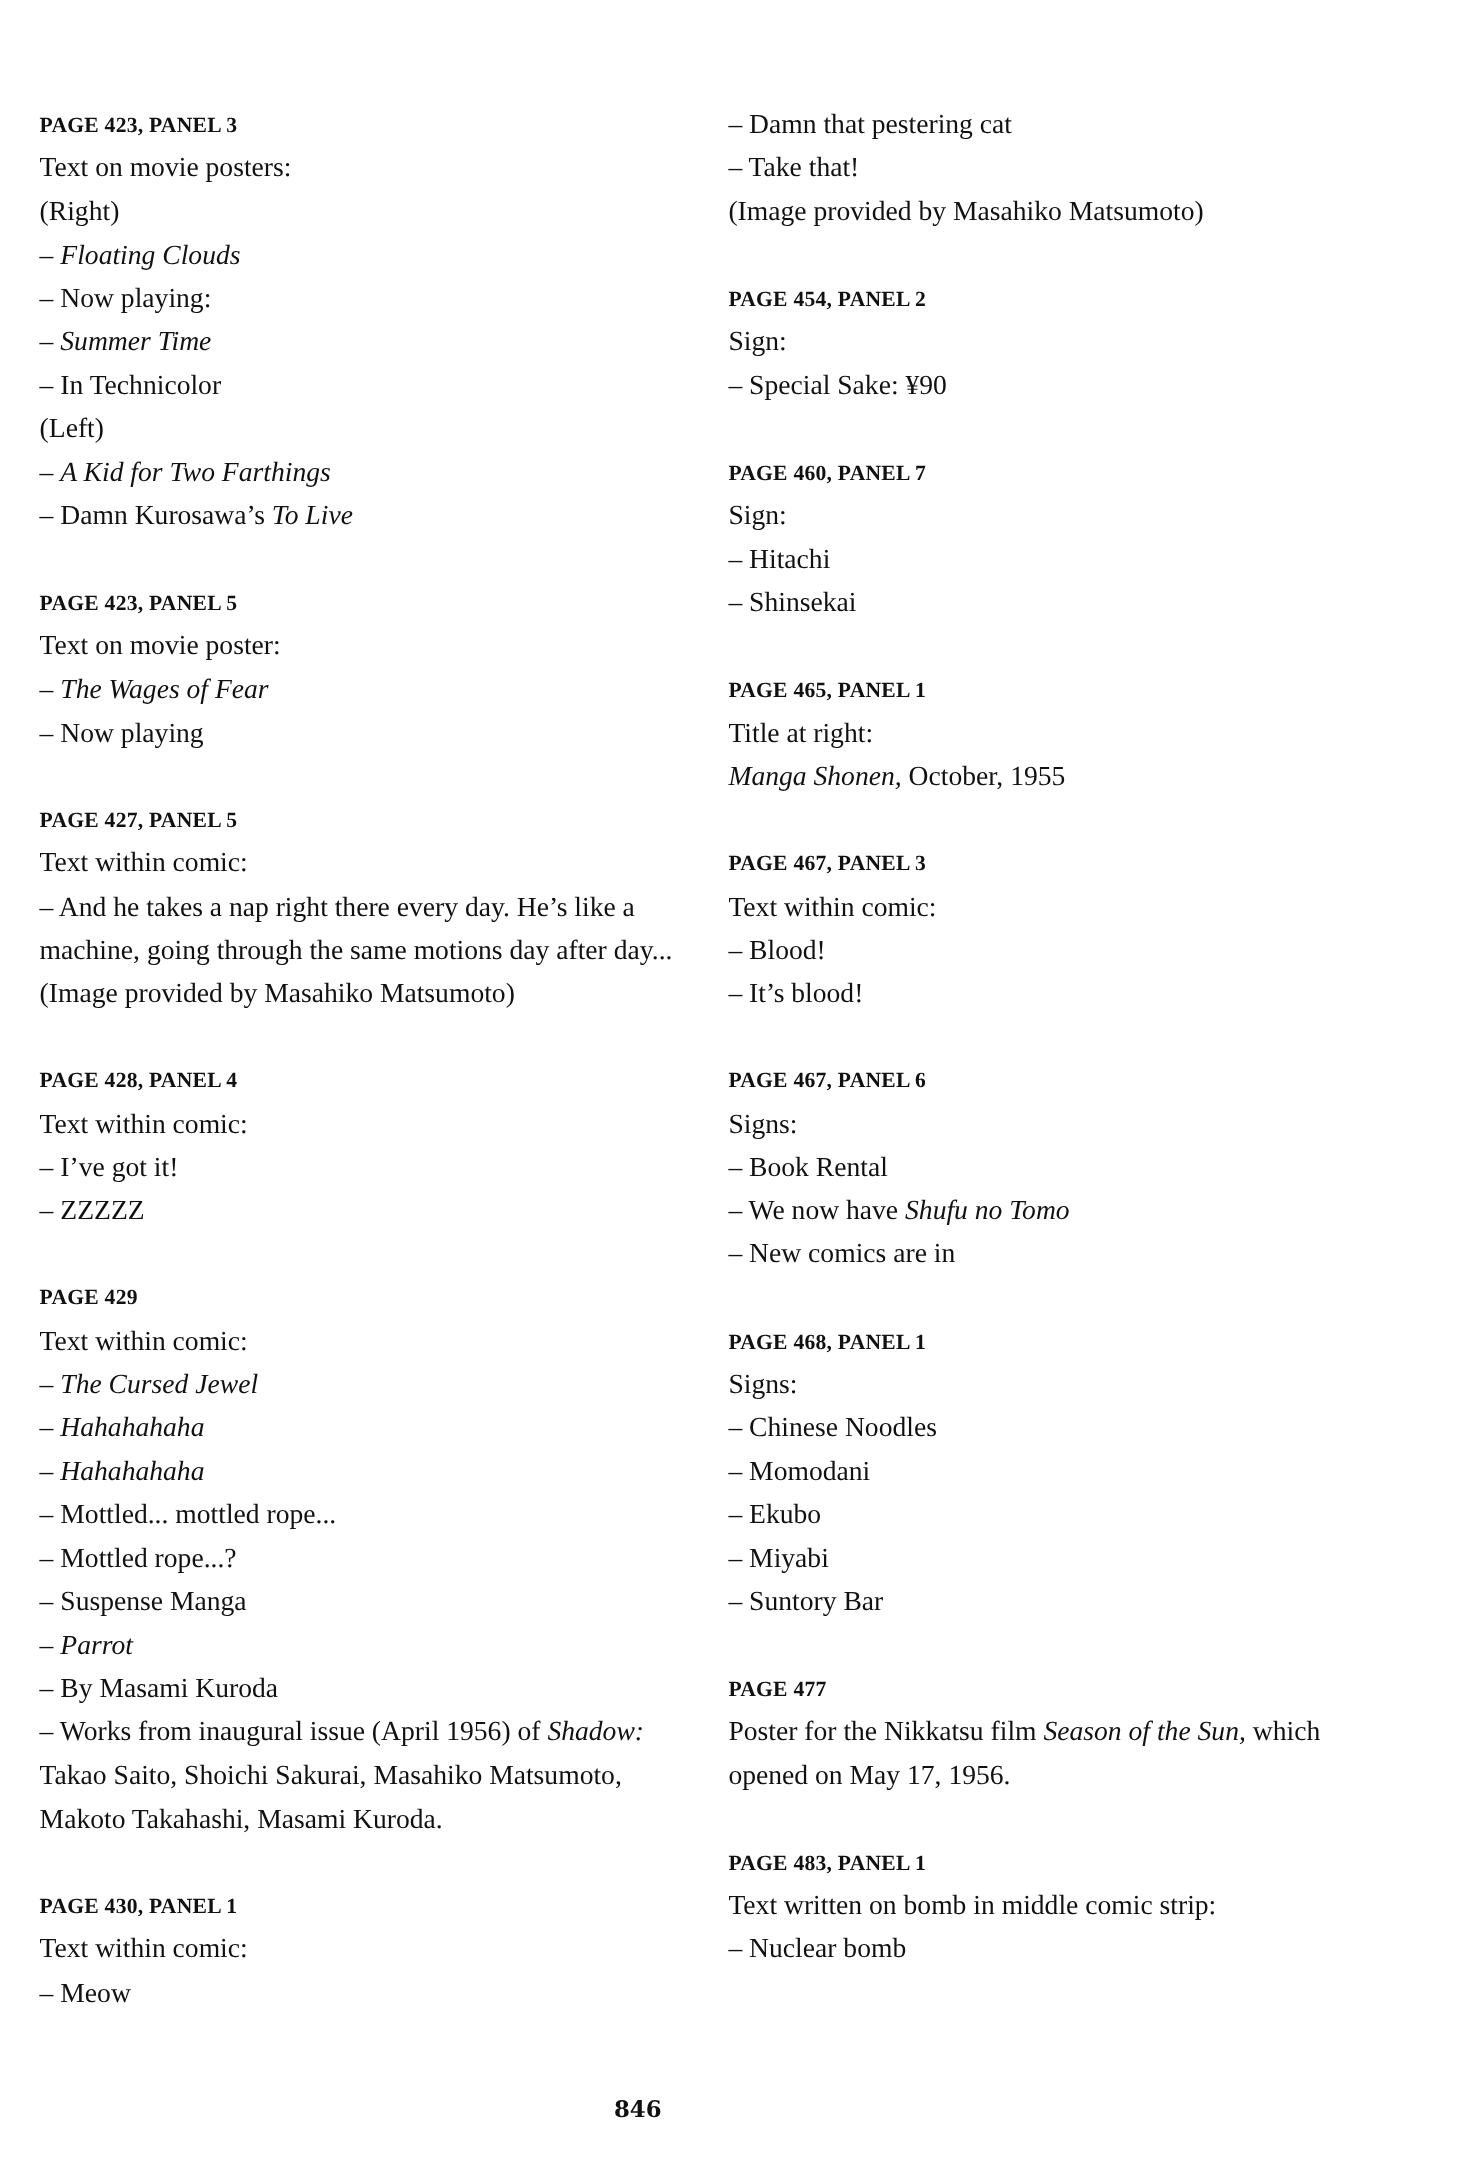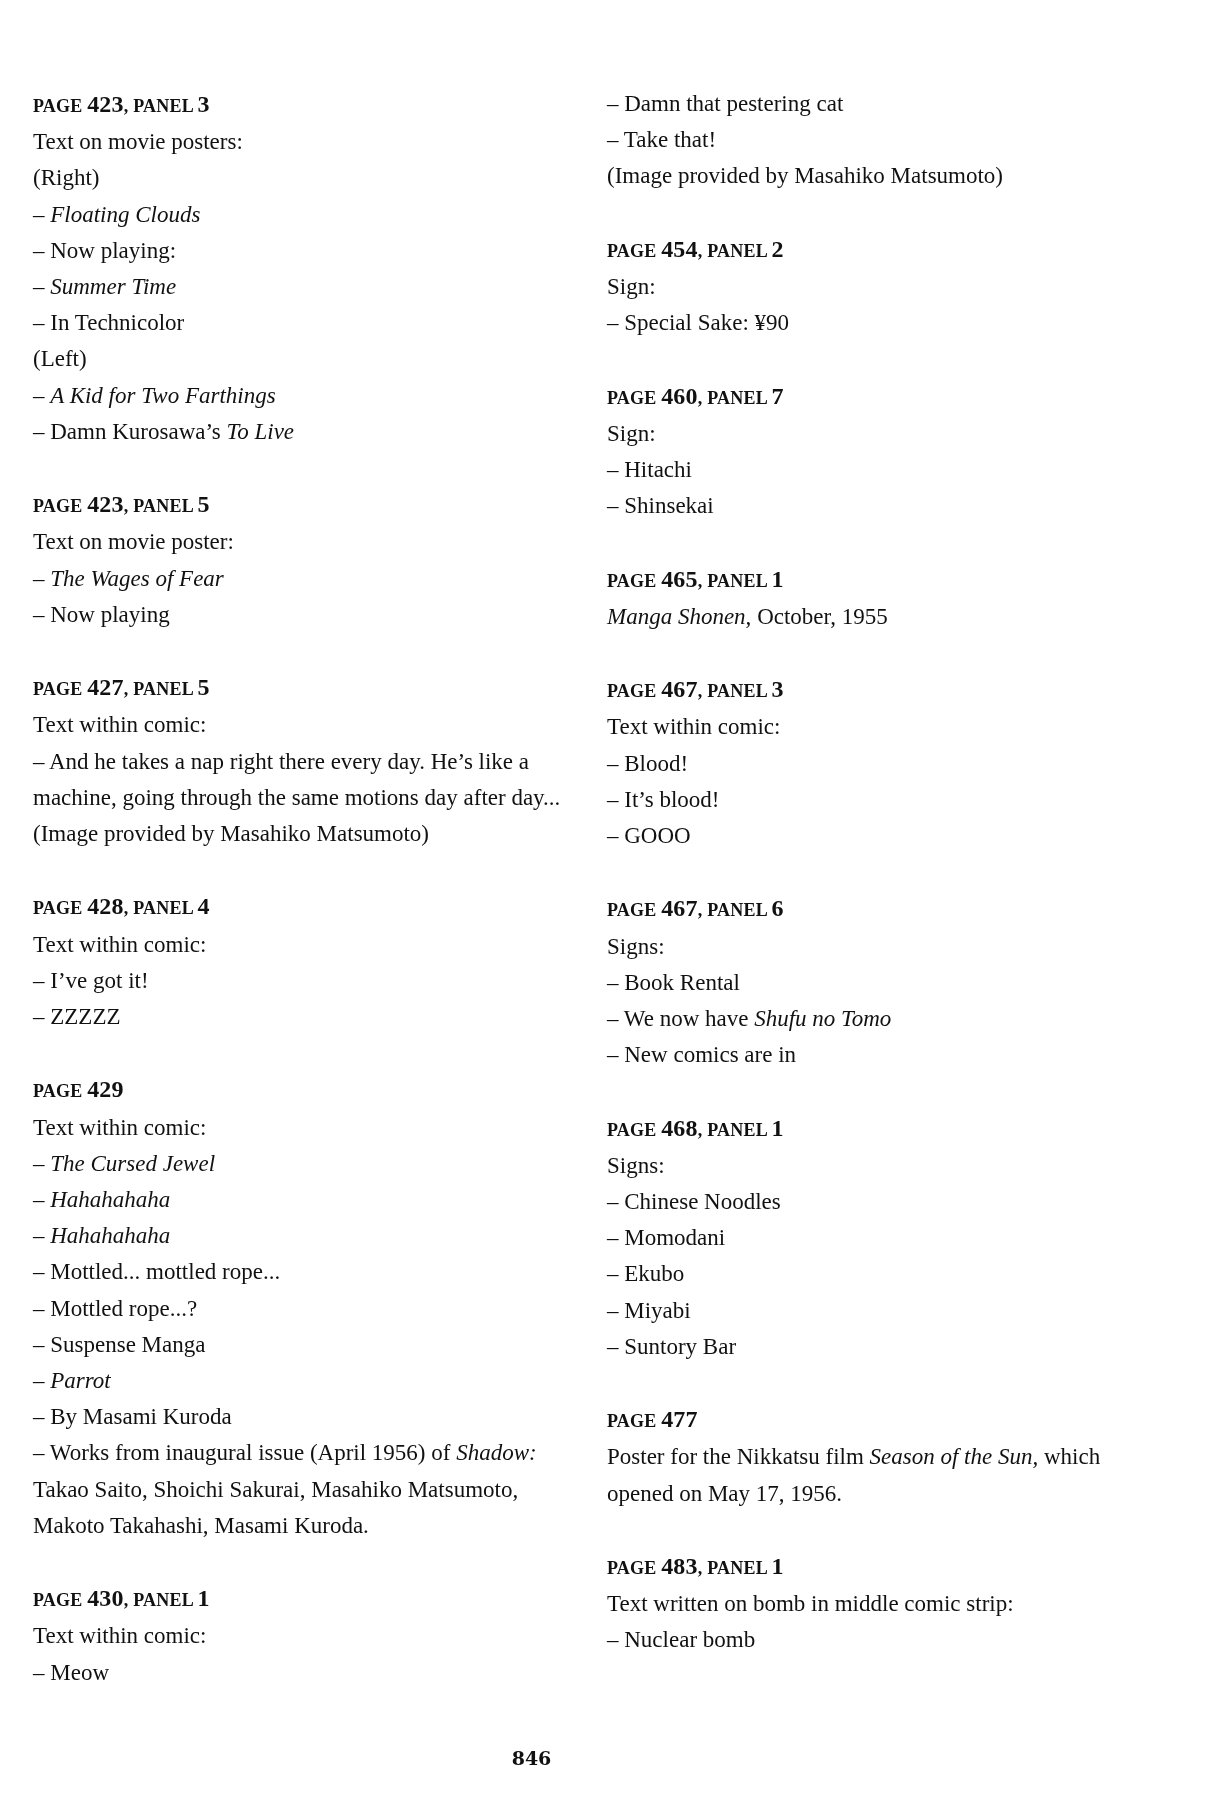--- a/index.html
+++ b/index.html
@@ -4,21 +4,21 @@
 <style>
   html, body { margin: 0; padding: 0; background: #ffffff; }
   body { width: 1214px; height: 1800px; position: relative; overflow: hidden;
          font-family: "Liberation Serif", "DejaVu Serif", serif; color: #111111; }
   .col { position: absolute; top: 86px; }
   .col-left { left: 33px; width: 540px; }
   .col-right { left: 607px; width: 560px; }
   .line { font-size: 23px; line-height: 36.2px; white-space: nowrap; margin: 0; }
   .line.wrap { white-space: normal; }
   .heading { font-size: 18px; font-weight: bold; line-height: 36.2px; letter-spacing: 0.2px; margin: 0; }
-  .heading .pg { font-size: 24px; }
+  .heading .pg { font-size: 18px; }
   .section { margin-bottom: 36.2px; }
   .it { font-style: italic; text-align: center; }
   .folio { position: absolute; top: 1747px; left: 0; width: 1063px; text-align: center;
            font-family: "DejaVu Serif", serif; font-weight: bold; font-size: 19px; color: #111; }
 </style>
 </head>
 <body>
 
 <div class="col col-left">
     <div class="section">
@@ -81,28 +81,28 @@
       <p class="line"><span>– Special Sake: ¥90</span></p>
     </div>
     <div class="section">
       <p class="heading"><span>PAGE </span><span class="pg">460</span><span>, PANEL </span><span class="pg">7</span><span></span></p>
       <p class="line"><span>Sign:</span></p>
       <p class="line"><span>– Hitachi</span></p>
       <p class="line"><span>– Shinsekai</span></p>
     </div>
     <div class="section">
       <p class="heading"><span>PAGE </span><span class="pg">465</span><span>, PANEL </span><span class="pg">1</span><span></span></p>
+      <p class="line"><span>Title at right:</span></p>
       <p class="line"><span class="it">Manga Shonen,</span><span> October, 1955</span></p>
     </div>
     <div class="section">
       <p class="heading"><span>PAGE </span><span class="pg">467</span><span>, PANEL </span><span class="pg">3</span><span></span></p>
       <p class="line"><span>Text within comic:</span></p>
       <p class="line"><span>– Blood!</span></p>
       <p class="line"><span>– It’s blood!</span></p>
-      <p class="line"><span>– GOOO</span></p>
     </div>
     <div class="section">
       <p class="heading"><span>PAGE </span><span class="pg">467</span><span>, PANEL </span><span class="pg">6</span><span></span></p>
       <p class="line"><span>Signs:</span></p>
       <p class="line"><span>– Book Rental</span></p>
       <p class="line"><span>– We now have </span><span class="it">Shufu no Tomo</span></p>
       <p class="line"><span>– New comics are in</span></p>
     </div>
     <div class="section">
       <p class="heading"><span>PAGE </span><span class="pg">468</span><span>, PANEL </span><span class="pg">1</span><span></span></p>

